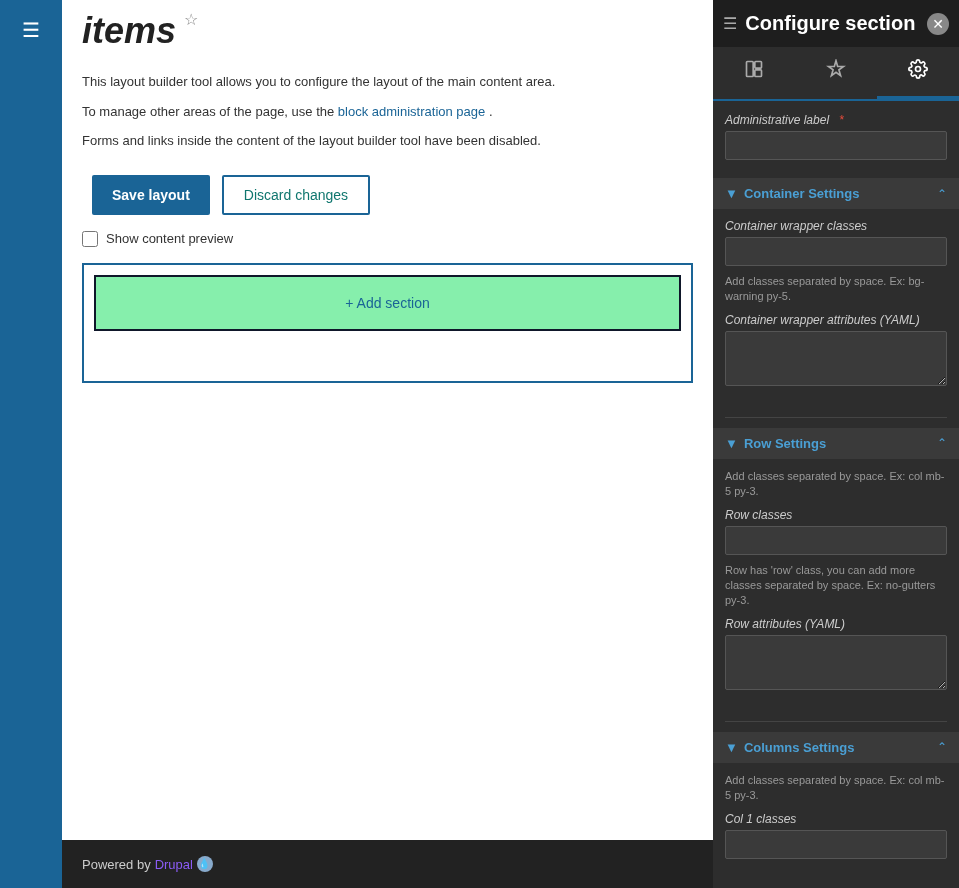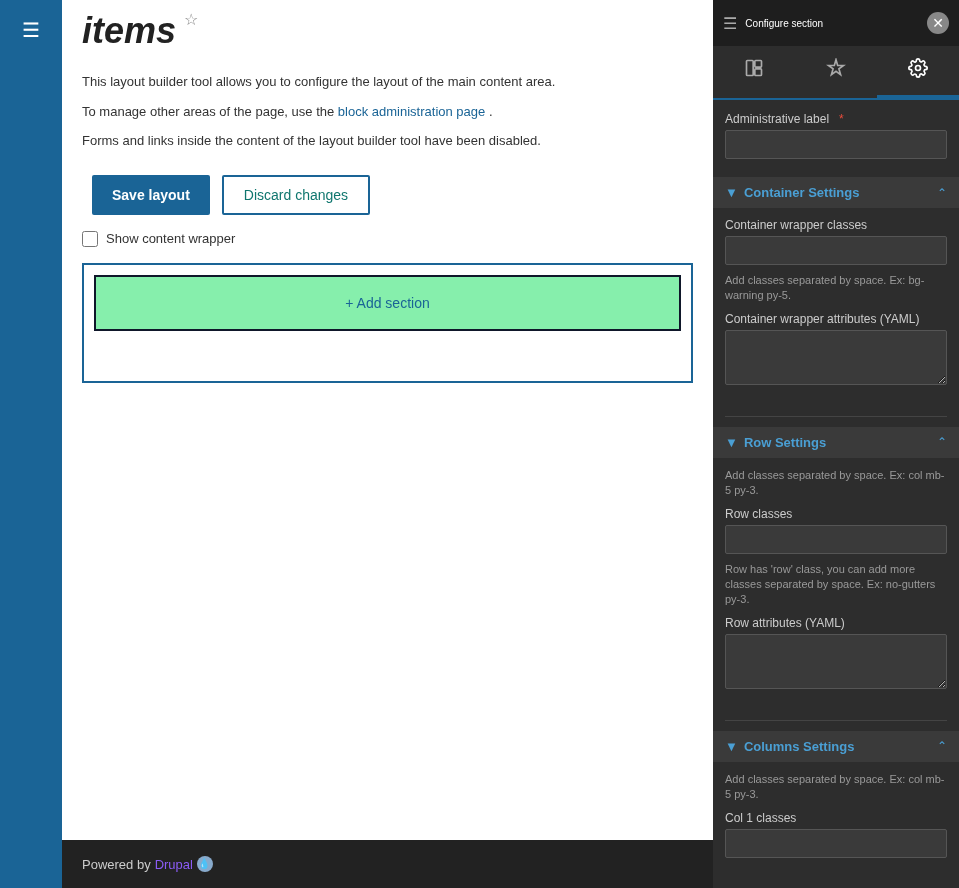--- a/index.html
+++ b/index.html
@@ -173,22 +173,22 @@
       display: flex;
       align-items: center;
       gap: 8px;
     }
     .panel-lines-icon {
       color: #aaa;
       font-size: 16px;
     }
     .panel-title {
       color: #fff;
-      font-size: 10px;
-      font-weight: normal;
+      font-size: 20px;
+      font-weight: bold;
     }
     .close-btn {
       background: #888;
       color: #fff;
       border: none;
       width: 22px;
       height: 22px;
       border-radius: 50%;
       font-size: 14px;
       cursor: pointer;
@@ -230,20 +230,21 @@
       padding: 12px 12px 0 12px;
     }
 
     .field-label {
       font-size: 12px;
       color: #ccc;
       margin-bottom: 4px;
       display: flex;
       align-items: center;
       gap: 10px;
+      font-style: italic;
     }
     .required-star {
       color: #e74c3c;
     }
 
     .text-input {
       width: 100%;
       background: #3a3a3a;
       border: 1px solid #555;
       color: #eee;
@@ -326,21 +327,21 @@
     </p>
     <p class="info-text">Forms and links inside the content of the layout builder tool have been disabled.</p>
 
     <div class="button-row">
       <button class="btn-save">Save layout</button>
       <button class="btn-discard">Discard changes</button>
     </div>
 
     <div class="checkbox-row">
       <input type="checkbox" id="showPreview" style="">
-      <label class="checkbox-label" for="showPreview">Show content wrapper</label>
+      <label class="checkbox-label" for="showPreview">Show content preview</label>
     </div>
 
     <div class="layout-builder-area">
       <div class="add-section-btn">
         <span>+ Add section</span>
       </div>
     </div>
   </div>
 
   <div class="page-footer">

